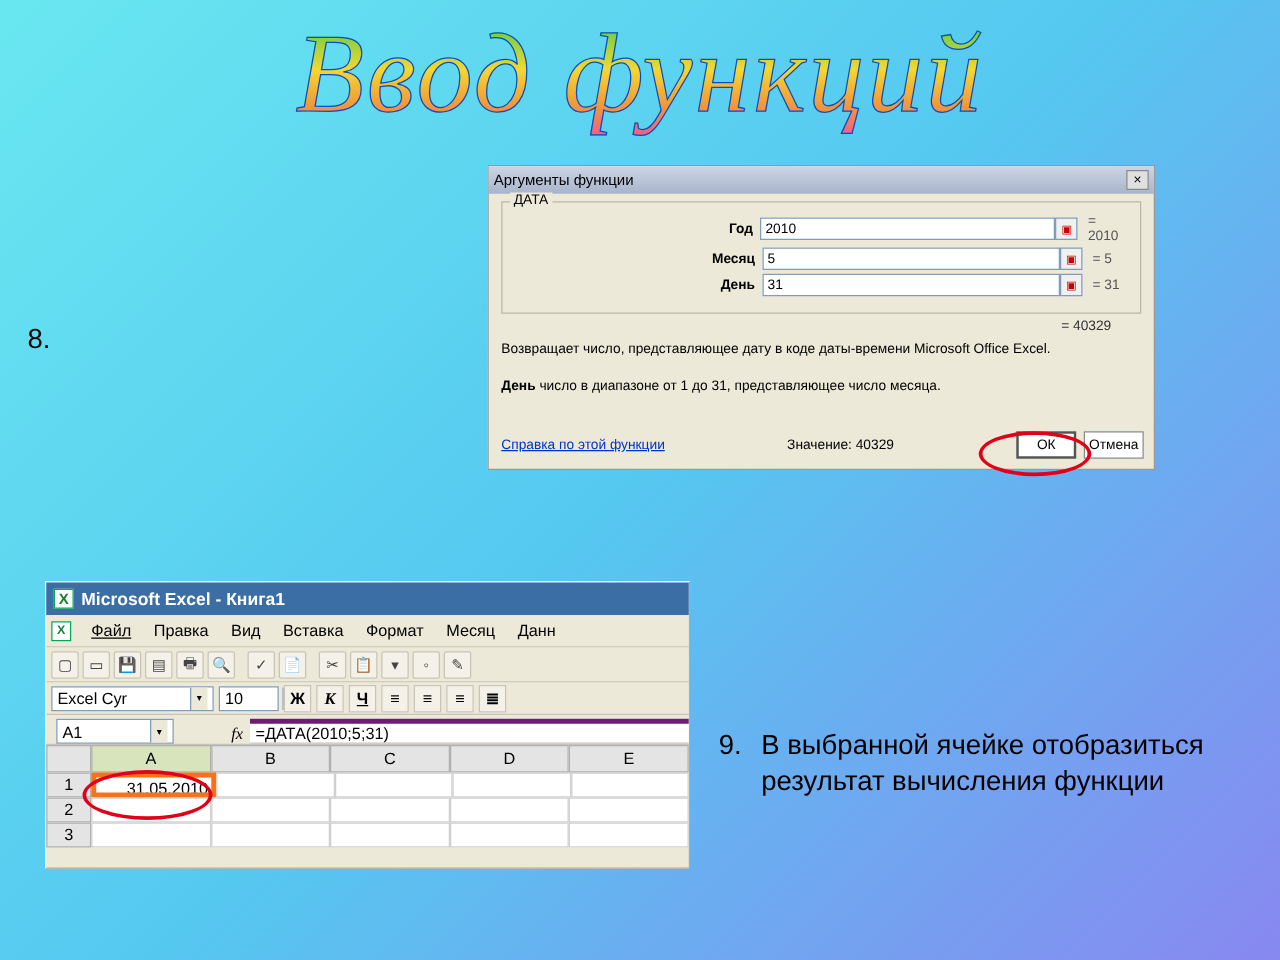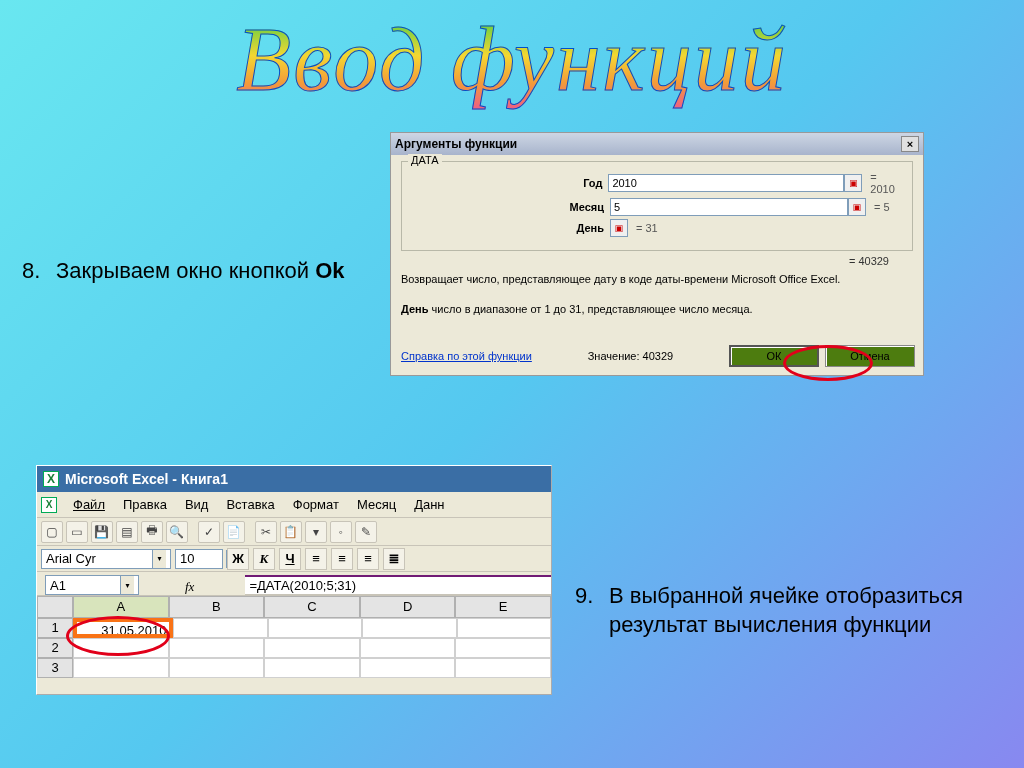--- a/index.html
+++ b/index.html
@@ -6,37 +6,37 @@
   body { width: 1024px; height: 768px; font-family: Arial, sans-serif; background: linear-gradient(135deg, #69e7f0 0%, #55c8f0 50%, #8888f0 100%); position: relative; overflow: hidden; }
   .slide-title { font-family: Georgia, 'Times New Roman', serif; font-style: italic; font-size: 90px; font-weight: 400; text-align: center; background: linear-gradient(180deg, #1fb85f 0%, #7fd040 25%, #f4d731 50%, #f29a3a 75%, #ee5a8a 100%); -webkit-background-clip: text; background-clip: text; -webkit-text-fill-color: transparent; -webkit-text-stroke: 1px #0050cc; padding: 8px 0 0 0; letter-spacing: 2px; }
   .bullet-8 { position: absolute; left: 22px; top: 258px; font-size: 22px; color: #000; display: flex; gap: 6px; }
   .bullet-8 .num { min-width: 28px; }
   .bullet-9 { position: absolute; left: 575px; top: 582px; font-size: 22px; color: #000; display: flex; gap: 6px; line-height: 1.3; }
   .bullet-9 .num { min-width: 28px; }
   .bold { font-weight: 700; }
 
   
   .dialog { position: absolute; left: 390px; top: 132px; width: 534px; background: #ece9d8; border: 1px solid #999; font-size: 11px; font-family: Tahoma, sans-serif; color: #000; }
-  .dlg-title { background: linear-gradient(180deg, #cdd6e4, #a8b4cc); height: 22px; display: flex; align-items: center; padding: 0 4px; justify-content: space-between; font-weight: 700; font-size: 12px; }
+  .dlg-title { background: linear-gradient(180deg, #cdd6e4, #a8b4cc); height: 22px; display: flex; align-items: center; padding: 0 4px; justify-content: space-between; font-weight: 400; font-size: 12px; }
   .dlg-close { width: 18px; height: 16px; background: #e0e0e0; border: 1px solid #888; display: flex; align-items: center; justify-content: center; font-size: 11px; font-family: Arial; }
   .dlg-body { padding: 6px 10px 8px 10px; }
   .fieldset { border: 1px solid #b8b8a8; padding: 6px 8px 10px 8px; margin-bottom: 4px; position: relative; }
   .legend { position: absolute; top: -8px; left: 6px; background: #ece9d8; padding: 0 3px; font-size: 11px; }
   .arg-row { display: flex; align-items: center; margin: 3px 0; }
   .arg-label { width: 200px; text-align: right; font-weight: 700; padding-right: 6px; font-size: 11px; }
   .arg-input { height: 18px; border: 1px solid #7f9db9; padding: 0 3px; background: #fff; font-size: 11px; width: 238px; }
   .arg-pick { width: 18px; height: 18px; border: 1px solid #7f9db9; background: #f0f0f0; display: flex; align-items: center; justify-content: center; margin-left: 0; font-size: 9px; color: #c00; }
   .arg-eq { margin-left: 8px; color: #555; font-size: 11px; }
   .result-eq { text-align: right; padding-right: 24px; color: #333; margin-top: 4px; margin-bottom: 6px; }
   .desc1 { margin: 6px 0 14px 0; font-size: 11px; }
   .desc2 { margin: 18px 0 18px 0; font-size: 11px; padding-right: 20px; }
   .desc2 .b { font-weight: 700; }
   .dlg-footer { display: flex; align-items: center; justify-content: space-between; padding: 4px 8px 8px 10px; }
   .help-link { color: #0033cc; text-decoration: underline; font-size: 11px; }
-  .btn { width: 90px; height: 22px; border: 1px solid #888; background: #4d7c0f; font-size: 11px; display: flex; align-items: center; justify-content: center; box-shadow: inset 1px 1px 0 #fff; }
+  .btn { width: 48px; height: 22px; border: 1px solid #888; background: #ffffff; font-size: 11px; display: flex; align-items: center; justify-content: center; box-shadow: inset 1px 1px 0 #fff; }
   .btn.ok { border: 2px solid #555; }
   .red-circle-ok { position: absolute; right: 50px; bottom: -6px; width: 90px; height: 36px; border: 3px solid #e1001a; border-radius: 50%; pointer-events: none; }
 
   
   .excel { position: absolute; left: 36px; top: 465px; width: 516px; height: 230px; background: #ece9d8; font-family: Tahoma, sans-serif; border: 1px outset #fff; }
   .ex-title { height: 26px; background: linear-gradient(180deg, #3a6ea5, #3a6ea5); color: #fff; font-weight: 700; font-size: 14px; display: flex; align-items: center; padding: 0 6px; gap: 6px; }
   .ex-xicon { width: 16px; height: 16px; background: #fff; color: #1a7f37; font-weight: 700; font-size: 12px; display: flex; align-items: center; justify-content: center; border: 1px solid #0a5; }
   .ex-menu { display: flex; align-items: center; height: 26px; background: #ece9d8; font-size: 13px; padding: 0 4px; gap: 2px; border-bottom: 1px solid #c8c4b8; }
   .ex-menu .small-xicon { width: 16px; height: 16px; background: #fff; color: #1a7f37; font-weight: 700; font-size: 10px; display: inline-flex; align-items: center; justify-content: center; border: 1px solid #0a5; margin-right: 6px; }
   .mi { padding: 2px 8px; }
@@ -48,40 +48,39 @@
   .combo { border: 1px solid #7f9db9; background: #fff; height: 20px; display: flex; align-items: center; padding: 0 4px; }
   .combo.font { width: 130px; }
   .combo.size { width: 48px; gap: 32px; }
   .dropbtn { width: 14px; height: 18px; background: #ece9d8; border-left: 1px solid #7f9db9; margin-left: auto; display: flex; align-items: center; justify-content: center; font-size: 8px; }
   .b-btn { width: 22px; height: 22px; border: 1px solid #c8c4b8; background: #f4f2e8; display: flex; align-items: center; justify-content: center; font-weight: 700; font-size: 13px; }
   .i-btn { font-style: italic; font-family: 'Times New Roman', serif; }
   .u-btn { text-decoration: underline; }
   .name-row { height: 24px; background: #ece9d8; display: flex; align-items: flex-end; border-bottom: 1px solid #c8c4b8; font-size: 13px; }
   .name-box { width: 94px; border: 1px solid #7f9db9; background: #fff; height: 20px; margin-left: 8px; display: flex; align-items: center; padding: 0 4px; }
   .fx-label { font-style: italic; font-family: 'Times New Roman', serif; margin: 0 6px; }
-  .formula-box { flex: 1; border-top: 2px solid #701a75; border-bottom: 1px solid #c8c4b8; height: 20px; padding: 0 4px; display: flex; align-items: center; background: #fff; margin-left: 45px; }
+  .formula-box { flex: 1; border-top: 4px solid #701a75; border-bottom: 1px solid #c8c4b8; height: 20px; padding: 0 4px; display: flex; align-items: center; background: #fff; }
   .sheet { position: relative; background: #fff; }
   .colhdr { display: flex; height: 22px; }
   .corner { width: 36px; background: #e4e4e4; border: 1px solid #b0b0b0; }
   .ch { flex: 1; background: #e4e4e4; border: 1px solid #b0b0b0; text-align: center; font-size: 13px; line-height: 20px; }
   .ch.sel { background: #d8e4bc; }
   .row { display: flex; height: 20px; }
   .rh { width: 36px; background: #e4e4e4; border: 1px solid #b0b0b0; text-align: center; font-size: 13px; line-height: 18px; }
   .cell { flex: 1; border: 1px solid #d0d0d0; font-size: 13px; padding: 0 3px; line-height: 18px; overflow: hidden; }
   .cell.active { border: 4px solid #f97316; text-align: right; }
   .red-circle-a1 { position: absolute; left: 29px; top: 150px; width: 104px; height: 40px; border: 3px solid #e1001a; border-radius: 50%; pointer-events: none; }
 </style>
 </head>
 <body>
 
 <div class="slide-title">Ввод функций</div>
 
 <div class="bullet-8">
   <span class="num">8.</span>
-  <span><span>Закрываем окно кнопкой </span><span class="bold">Ok</span></span>
 </div>
 
 <div class="bullet-9">
   <span class="num">9.</span>
   <span>В выбранной ячейке отобразиться результат вычисления функции</span>
 </div>
 
 <div class="dialog">
   <div class="dlg-title">
     <span>Аргументы функции</span>
@@ -97,20 +96,21 @@
         <span class="arg-eq">= 2010</span>
       </div>
       <div class="arg-row">
         <span class="arg-label">Месяц</span>
         <input class="arg-input" value="5" style="">
         <span class="arg-pick">▣</span>
         <span class="arg-eq">= 5</span>
       </div>
       <div class="arg-row">
         <span class="arg-label">День</span>
+        <input class="arg-input" value="31" style="">
         <span class="arg-pick">▣</span>
         <span class="arg-eq">= 31</span>
       </div>
     </div>
     <div class="result-eq">= 40329</div>
     <div class="desc1">Возвращает число, представляющее дату в коде даты-времени Microsoft Office Excel.</div>
     <div class="desc2"><span class="b">День</span><span>  число в диапазоне от 1 до 31, представляющее число месяца.</span></div>
   </div>
   <div class="dlg-footer">
     <span class="help-link">Справка по этой функции</span>
@@ -150,21 +150,21 @@
     <span class="tbtn">📄</span>
     <span class="sep"></span>
     <span class="tbtn">✂</span>
     <span class="tbtn">📋</span>
     <span class="tbtn">▾</span>
     <span class="tbtn">◦</span>
     <span class="tbtn">✎</span>
   </div>
   <div class="fmt-row">
     <div class="combo font">
-        <span>Arial Cyr</span>
+        <span>Excel Cyr</span>
         <span class="dropbtn">▾</span>
       </div>
     <div class="combo size">
         <span>10</span>
         <span class="dropbtn">▾</span>
       </div>
     <span class="b-btn">Ж</span>
     <span class="b-btn i-btn">К</span>
     <span class="b-btn u-btn">Ч</span>
     <span class="b-btn">≡</span>

